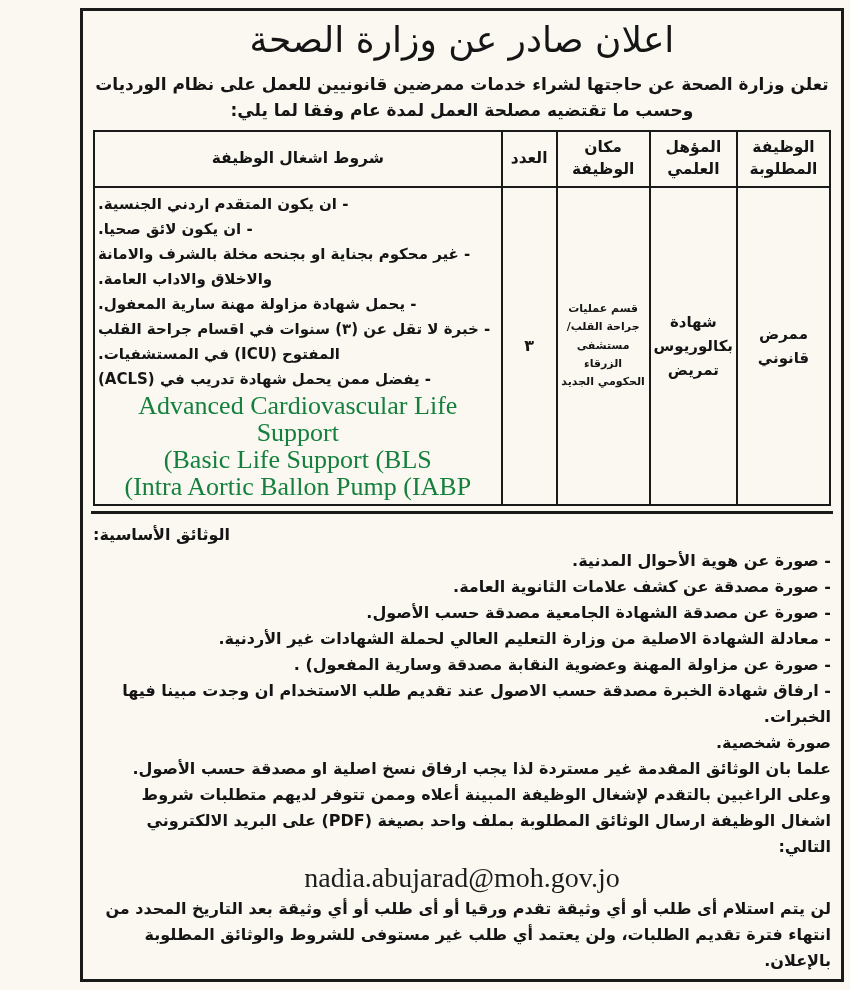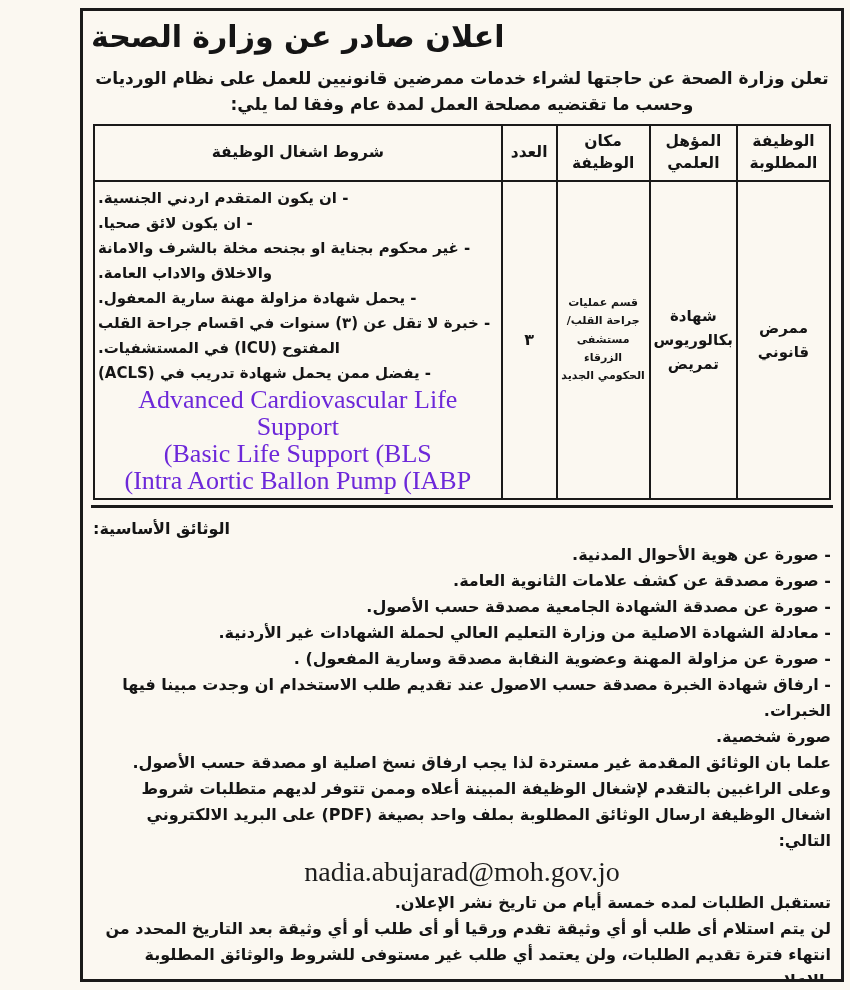--- a/index.html
+++ b/index.html
@@ -10,21 +10,21 @@
   }
   .ad-frame{
     position:absolute; left:80px; top:8px;
     width:764px; height:974px;
     border:3px solid #1a1a1a;
     background:#fbf8f1;
     padding:4px 8px;
     overflow:hidden;
   }
   .ad-title{
-    text-align:left; font-weight:bold; font-size:30px;
+    text-align:center; font-weight:normal; font-size:36px;
     letter-spacing:0; margin-top:4px;
   }
   .ad-intro{
     direction:rtl; text-align:center; font-weight:bold;
     font-size:17px; line-height:1.55; margin-top:11px;
     padding:0 2px;
   }
   table.jobs-table{
     width:calc(100% - 4px); margin:6px 2px 0 2px;
     border-collapse:collapse; direction:rtl;
@@ -37,21 +37,21 @@
   table.jobs-table th{ font-size:15.5px; height:56px; line-height:1.4; }
   td.cell-job{ width:93px; font-size:15px; line-height:1.6; }
   td.cell-qualification{ width:79px; font-size:15px; line-height:1.6; }
   td.cell-location{ width:93px; font-size:11px; line-height:1.65; }
   td.cell-count{ width:55px; font-size:16px; }
   td.cell-conditions{ height:290px; padding:6px 8px; }
   .cond-ar{ direction:rtl; font-size:15px; font-weight:bold; line-height:25px; text-align:left; }
   .cond-latin{
     direction:ltr; font-family:"Liberation Serif","DejaVu Serif",serif;
     font-weight:normal; font-size:26px; line-height:27px; text-align:center;
-    color:#6d28d9;
+    color:#15803d;
   }
   .docs-section{
     margin-top:5px; border-top:3px solid #1a1a1a;
     padding:8px 2px 0 2px; direction:rtl;
   }
   .docs-heading{ font-weight:bold; font-size:16px; line-height:26px; text-align:left; }
   .doc-line{ font-weight:bold; font-size:16px; line-height:26px; text-align:right; }
   .note-par{ font-weight:bold; font-size:16px; line-height:26px; text-align:right; direction:rtl; }
   .contact-email{
     direction:ltr; text-align:center;
@@ -110,18 +110,17 @@
         <div class="doc-line">- صورة عن مصدقة الشهادة الجامعية مصدقة حسب الأصول.</div>
         <div class="doc-line">- معادلة الشهادة الاصلية من وزارة التعليم العالي لحملة الشهادات غير الأردنية.</div>
         <div class="doc-line">- صورة عن مزاولة المهنة وعضوية النقابة مصدقة وسارية المفعول) .</div>
         <div class="doc-line">- ارفاق شهادة الخبرة مصدقة حسب الاصول عند تقديم طلب الاستخدام ان وجدت مبينا فيها الخبرات.</div>
         <div class="doc-line">صورة شخصية.</div>
       </div>
 
     <div class="note-par">علما بان الوثائق المقدمة غير مستردة لذا يجب ارفاق نسخ اصلية او مصدقة حسب الأصول.</div>
     <div class="note-par">وعلى الراغبين بالتقدم لإشغال الوظيفة المبينة أعلاه وممن تتوفر لديهم متطلبات شروط اشغال الوظيفة ارسال الوثائق المطلوبة بملف واحد بصيغة (PDF) على البريد الالكتروني التالي:</div>
     <div class="contact-email">nadia.abujarad@moh.gov.jo</div>
-    <div class="note-par">تستقبل الطلبات لمده خمسة أيام من تاريخ نشر الإعلان.</div>
     <div class="note-par">لن يتم استلام أى طلب أو أي وثيقة تقدم ورقيا أو أى طلب أو أي وثيقة بعد التاريخ المحدد من انتهاء فترة تقديم الطلبات، ولن يعتمد أي طلب غير مستوفى للشروط والوثائق المطلوبة بالإعلان.</div>
 
   </div>
 
 </div>
 
 </body></html>

